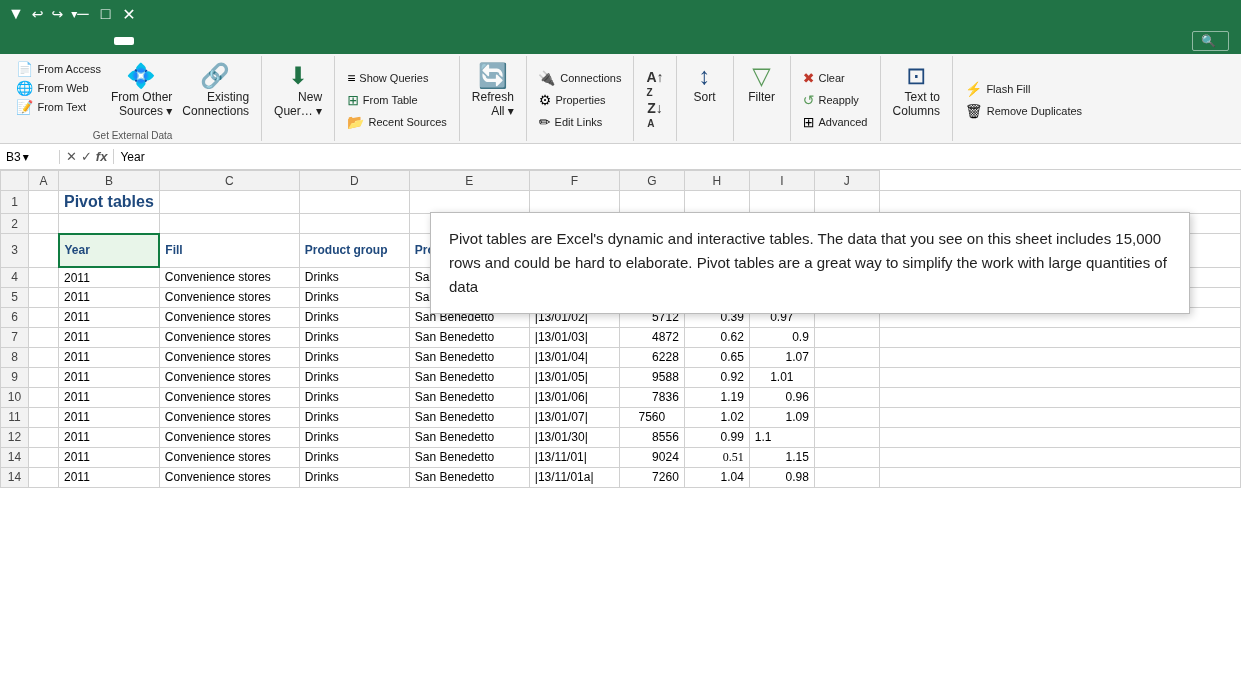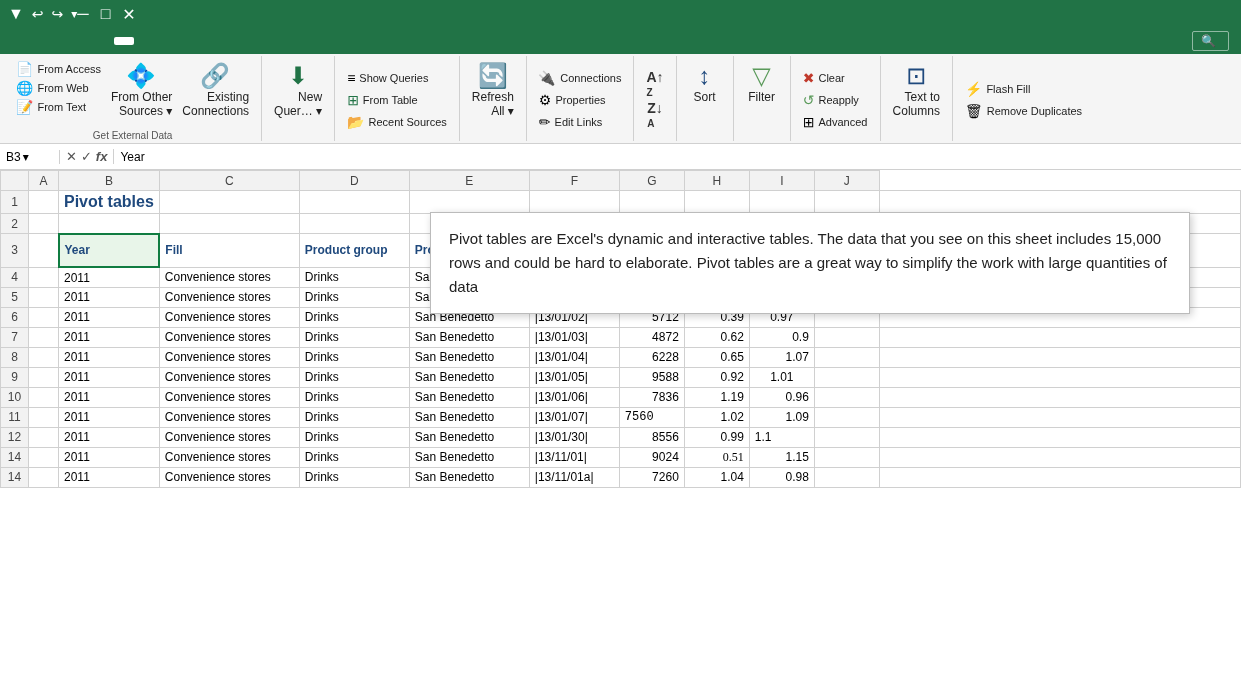--- a/index.html
+++ b/index.html
@@ -609,21 +609,21 @@
           <td class="cell" style="text-align: right;"></td>
         </tr>
         <tr>
           <td class="row-header">11</td>
           <td class="cell"></td>
           <td class="cell">2011</td>
           <td class="cell">Convenience stores</td>
           <td class="cell">Drinks</td>
           <td class="cell">San Benedetto</td>
           <td class="cell">|13/01/07|</td>
-          <td class="cell" style="text-align: left; font-family: Liberation Mono, monospace;">7560</td>
+          <td class="cell" style="text-align: center;">7560</td>
           <td class="cell" style="text-align: right;">1.02</td>
           <td class="cell" style="text-align: right;">1.09</td>
           <td class="cell" style="text-align: right;"></td>
           <td class="cell" style="text-align: right;"></td>
         </tr>
         <tr>
           <td class="row-header">12</td>
           <td class="cell"></td>
           <td class="cell">2011</td>
           <td class="cell">Convenience stores</td>

